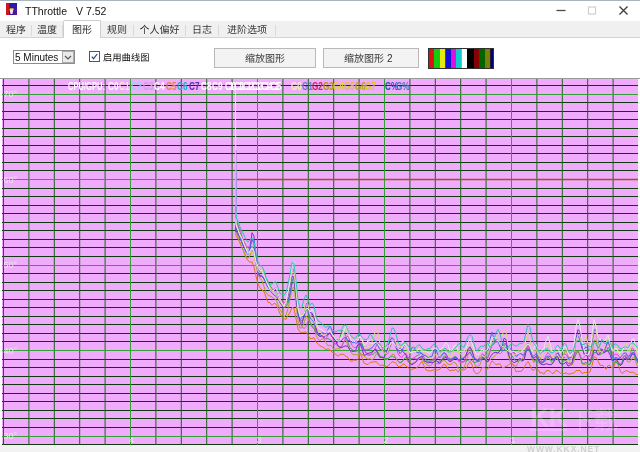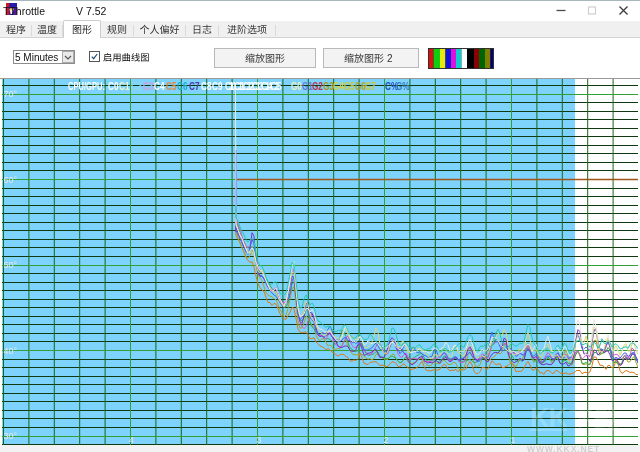--- a/index.html
+++ b/index.html
@@ -31,21 +31,21 @@
     </defs>
   </svg>
 <div class="abs" style="left:0;top:0;width:640px;height:21px;background:#fff;border-top:1px solid #a8b6c0;"></div>
 <svg class="abs" style="left:6px;top:3px" width="11" height="12" viewBox="0 0 11 12">
     <rect x="0" y="0" width="11" height="12" fill="#2a1aa8"></rect>
     <rect x="0" y="0" width="3.2" height="12" fill="#cc1620"></rect>
     <rect x="8" y="6" width="3" height="6" fill="#5a1690"></rect>
     <path d="M3.5 6 L7.5 6 L6.5 11 L4.5 11 Z" fill="#f0e8d8"></path>
     <rect x="4" y="5.2" width="3.6" height="1.4" fill="#e8b84a"></rect>
   </svg>
-<div class="abs" style="left:3px;top:4.5px;font-size:10.5px;color:#111;">TThrottle</div>
+<div class="abs" style="left:25px;top:4.5px;font-size:10.5px;color:#111;">TThrottle</div>
 <div class="abs" style="left:76px;top:4.5px;font-size:10.5px;color:#111;text-align:right;">V 7.52</div>
 <svg class="abs" style="left:552px;top:0" width="88" height="21" viewBox="0 0 88 21">
     <line x1="4.5" y1="10.5" x2="13.5" y2="10.5" stroke="#4a4a4a" stroke-width="1.3"></line>
     <rect x="36.5" y="7" width="7" height="7" fill="none" stroke="#cfcfcf" stroke-width="1.2"></rect>
     <path d="M67.5 6.5 L75.5 14.5 M75.5 6.5 L67.5 14.5" stroke="#3a3a3a" stroke-width="1.25"></path>
   </svg>
 <div class="abs" style="left:0;top:21px;width:640px;height:17px;background:#f0f0f0;border-bottom:1px solid #d4d4d4;"></div>
 <div class="abs" style="left:31px;top:25px;width:1px;height:11px;background:#dadada;"></div>
 <div class="abs" style="left:62px;top:25px;width:1px;height:11px;background:#dadada;"></div>
 <div class="abs" style="left:133px;top:25px;width:1px;height:11px;background:#dadada;"></div>
@@ -74,21 +74,21 @@
       <rect x="22.00" y="0" width="5.00" height="19" fill="#dd11dd"></rect>
       <rect x="27.00" y="0" width="5.50" height="19" fill="#11cccc"></rect>
       <rect x="32.50" y="0" width="5.50" height="19" fill="#ffffff"></rect>
       <rect x="38.00" y="0" width="7.00" height="19" fill="#000000"></rect>
       <rect x="45.00" y="0" width="5.00" height="19" fill="#8b0000"></rect>
       <rect x="50.00" y="0" width="6.00" height="19" fill="#006400"></rect>
       <rect x="56.00" y="0" width="5.50" height="19" fill="#808000"></rect>
       <rect x="61.50" y="0" width="2.50" height="19" fill="#000080"></rect>
     </svg></div>
 <div class="abs" style="left:0;top:78px;width:640px;height:1px;background:#9a9a9a;"></div>
-<div class="abs" style="left:2px;top:79px;width:573px;height:366px;background:#7dd3fc;"><svg width="636" height="366">
+<div class="abs" style="left:2px;top:79px;width:636px;height:366px;background:#f0abfc;"><svg width="636" height="366">
       <line x1="0" x2="636" y1="6.50" y2="6.50" stroke="#0f3a0f" stroke-width="1"></line>
       <line x1="0" x2="636" y1="23.50" y2="23.50" stroke="#0f3a0f" stroke-width="1"></line>
       <line x1="0" x2="636" y1="32.50" y2="32.50" stroke="#0f3a0f" stroke-width="1"></line>
       <line x1="0" x2="636" y1="40.50" y2="40.50" stroke="#0f3a0f" stroke-width="1"></line>
       <line x1="0" x2="636" y1="49.50" y2="49.50" stroke="#0f3a0f" stroke-width="1"></line>
       <line x1="0" x2="636" y1="57.50" y2="57.50" stroke="#0f3a0f" stroke-width="1"></line>
       <line x1="0" x2="636" y1="66.50" y2="66.50" stroke="#0f3a0f" stroke-width="1"></line>
       <line x1="0" x2="636" y1="74.50" y2="74.50" stroke="#0f3a0f" stroke-width="1"></line>
       <line x1="0" x2="636" y1="83.50" y2="83.50" stroke="#0f3a0f" stroke-width="1"></line>
       <line x1="0" x2="636" y1="91.50" y2="91.50" stroke="#0f3a0f" stroke-width="1"></line>

